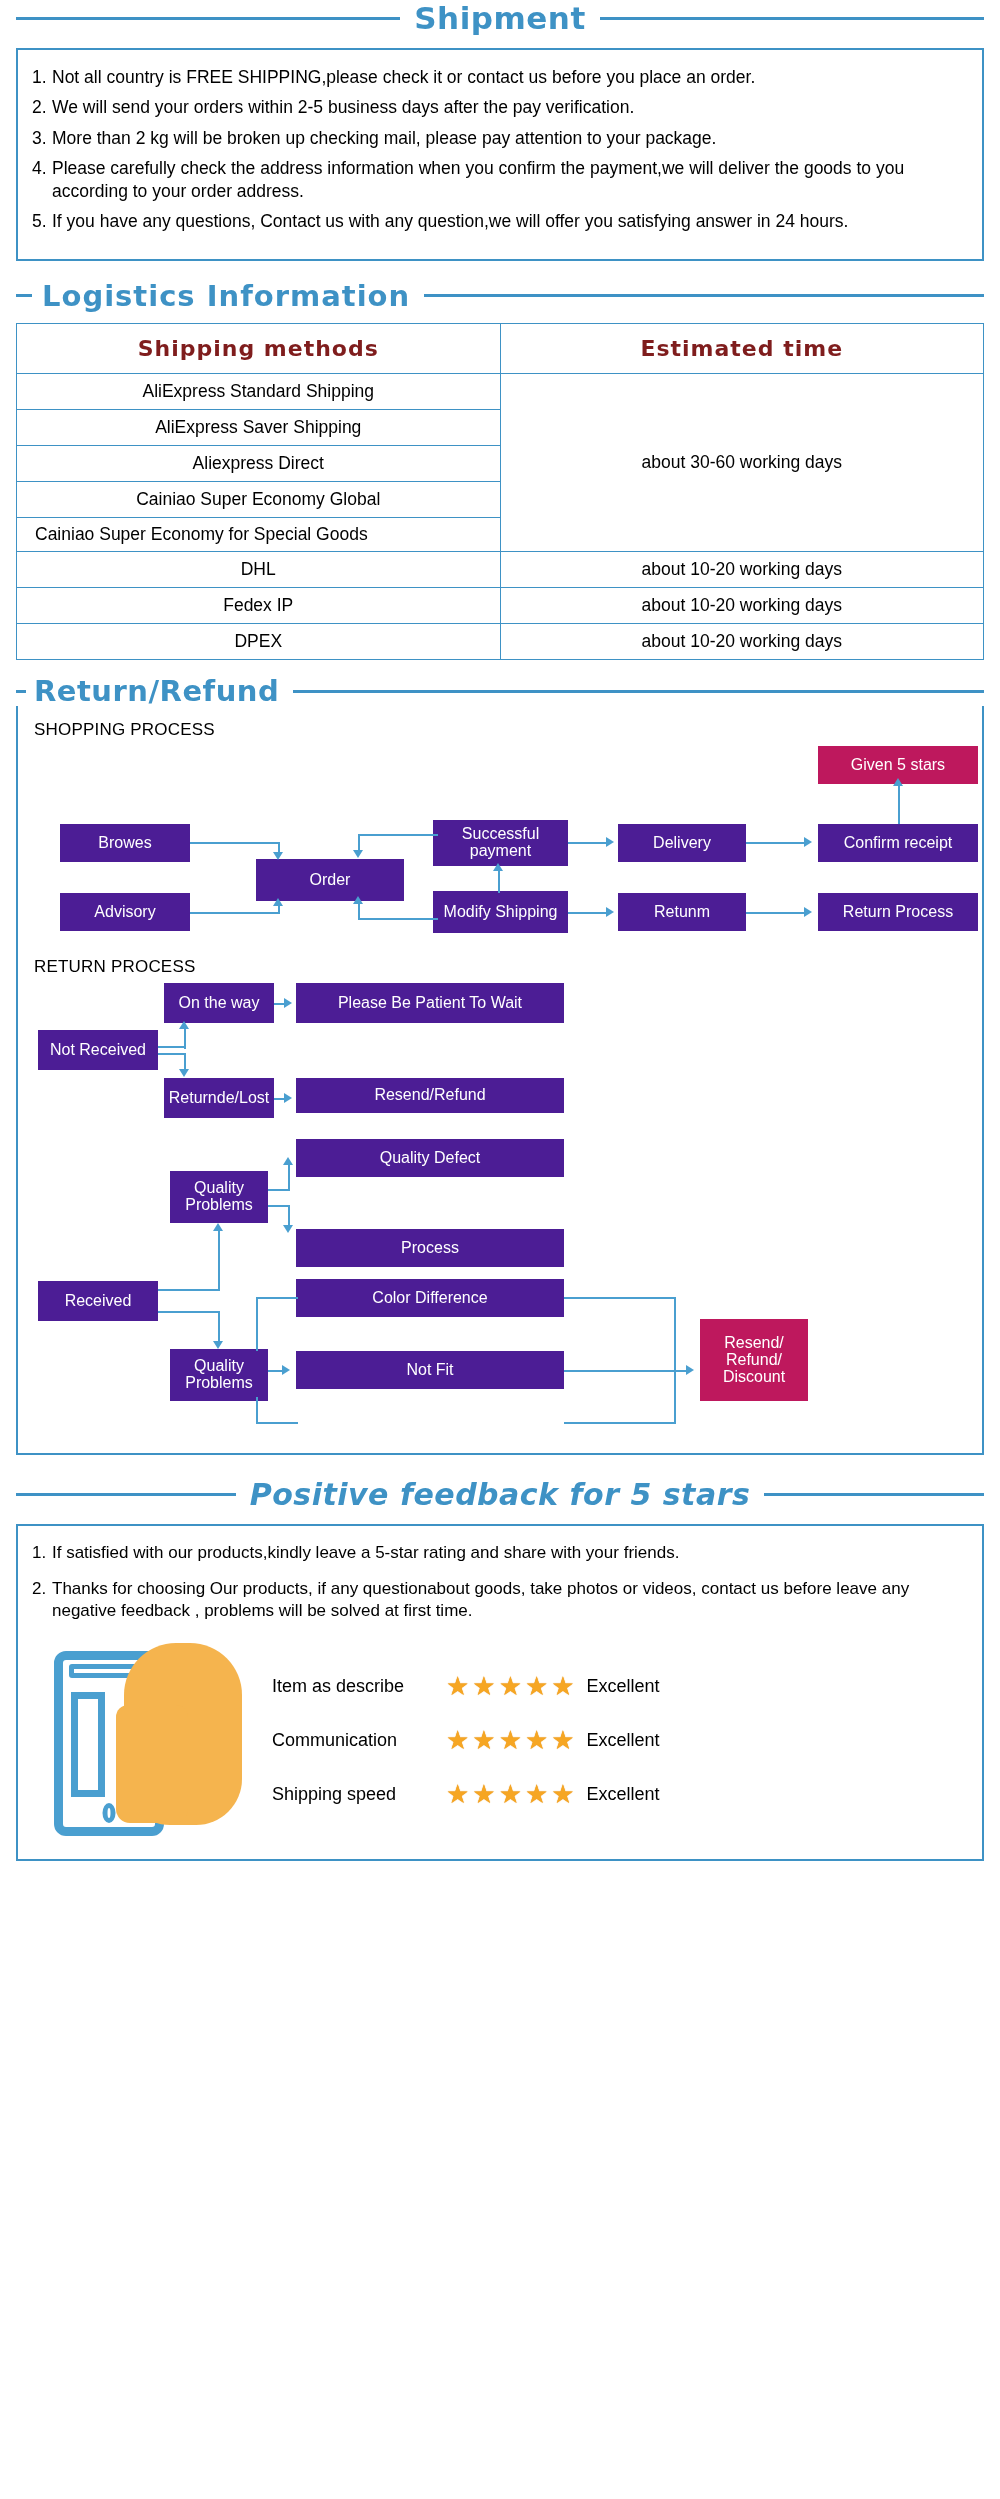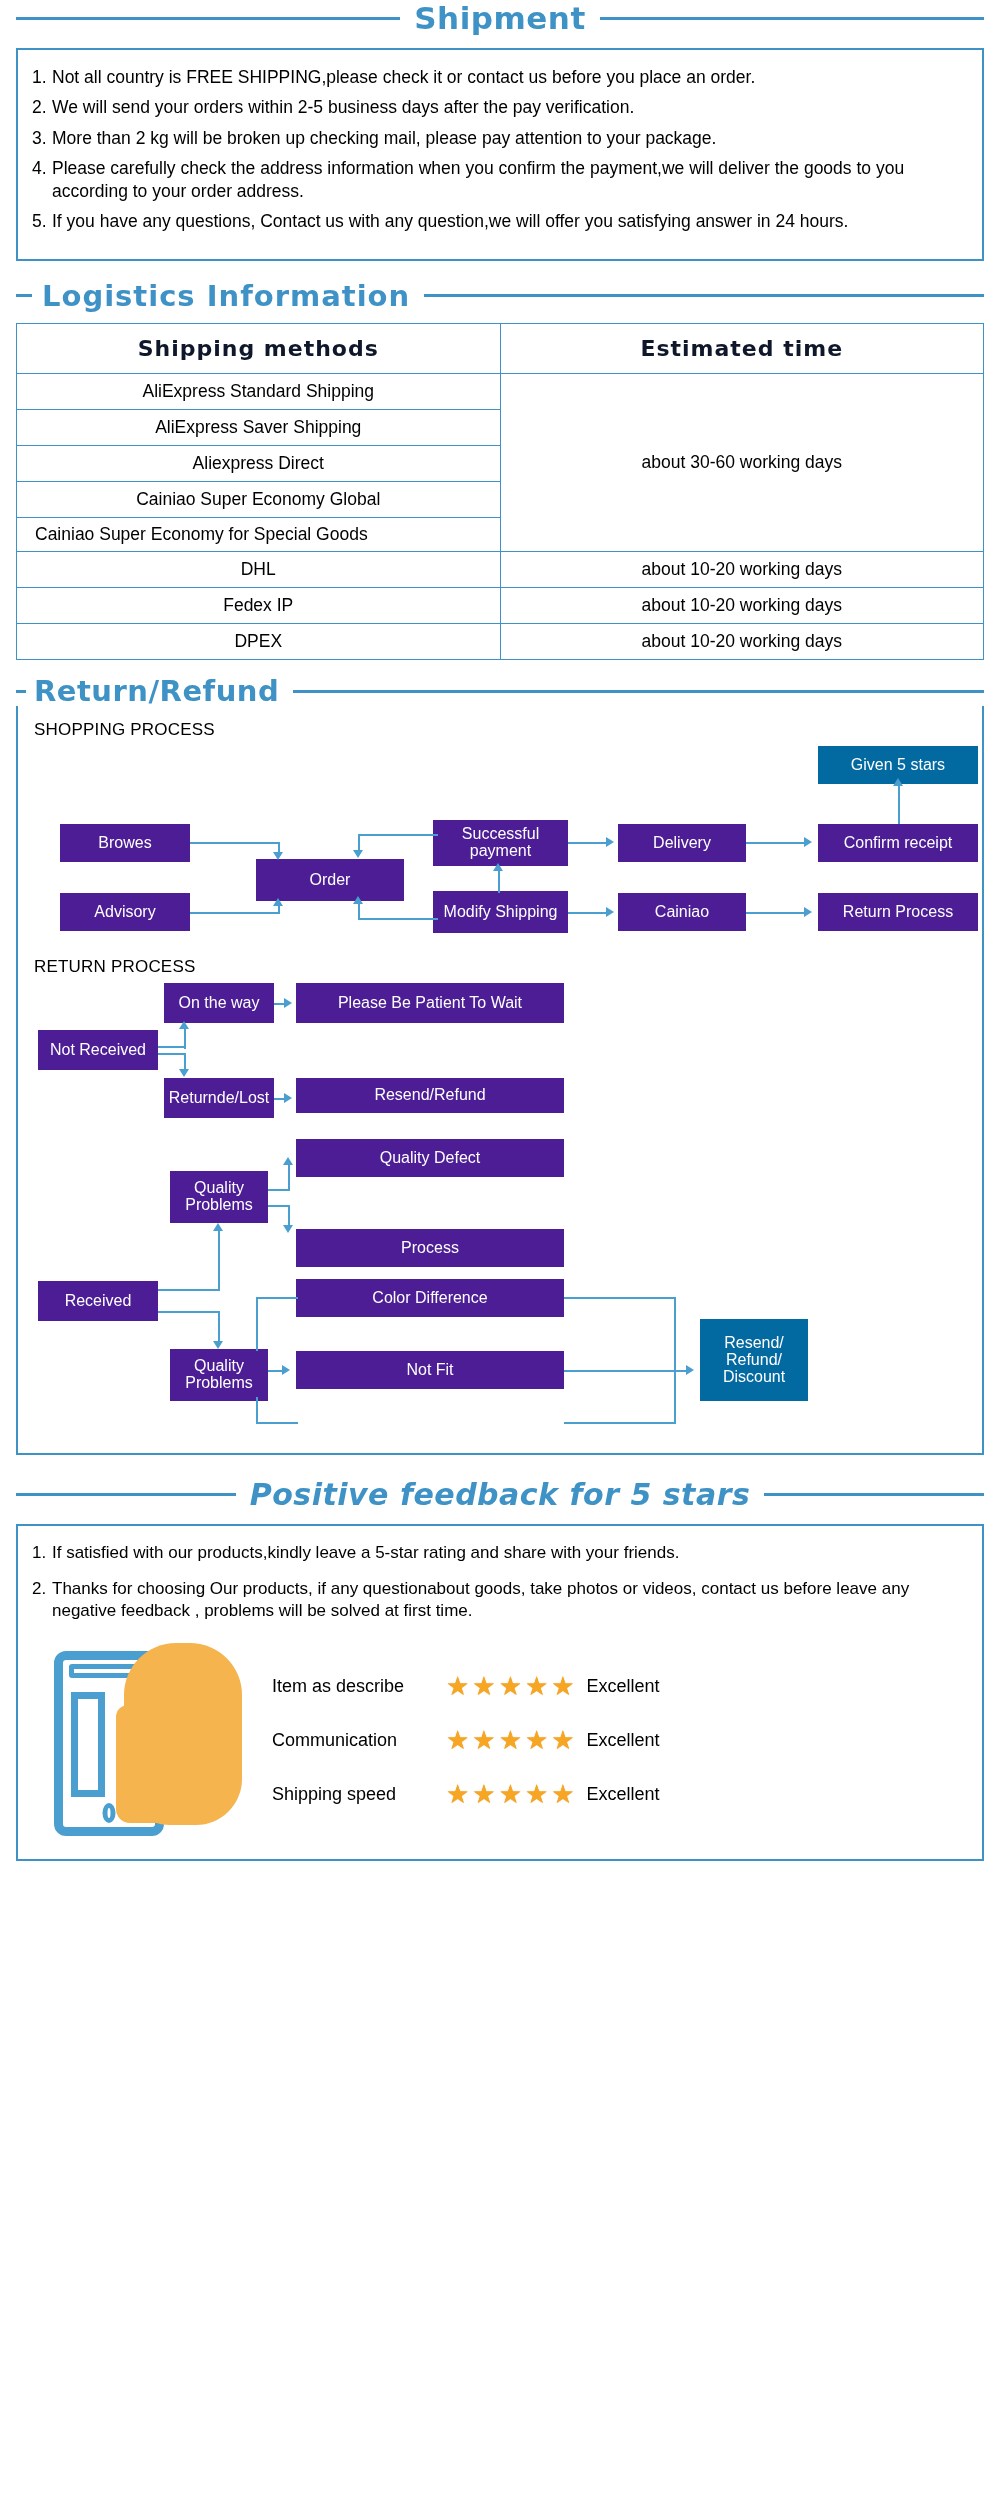--- a/index.html
+++ b/index.html
@@ -46,21 +46,21 @@
   .head-logistics .rule.left{ flex:0 0 16px; }
   table.logi{
     width:100%; border-collapse:collapse; margin-top:10px;
     table-layout:fixed;
   }
   table.logi th, table.logi td{
     border:1.5px solid #3e92c5; text-align:center;
     font-size:17.5px; padding:7px 6px; font-weight:normal; color:#000;
   }
   table.logi th{
-    color:#0f172a; font-weight:bold; font-size:22px;
+    color:#7f1d1d; font-weight:bold; font-size:22px;
     font-family:"DejaVu Sans", sans-serif; letter-spacing:1px; padding:12px 6px;
   }
   table.logi col.c1{ width:50%; }
   td.two-line{ line-height:1.12; padding:8px 6px; }
 
   
   #return-section{ padding:0 16px; margin-top:14px; position:relative; }
   .head-return{ justify-content:flex-start; }
   .head-return .title{
     font-size:29px; font-family:"DejaVu Sans", sans-serif; padding-left:8px;
@@ -72,21 +72,21 @@
     margin-top:-2px; padding:6px 10px 14px 10px; position:relative;
   }
   .proc-label{ font-size:17px; margin:8px 0 6px 6px; letter-spacing:0.2px; }
 
   .flow{ position:relative; }
   .node{
     position:absolute; background:#4c1d95; color:#fff;
     display:flex; align-items:center; justify-content:center;
     text-align:center; font-size:16px; line-height:1.05;
   }
-  .node.orange{ background:#0369a1; }
+  .node.orange{ background:#be185d; }
   .ln{ position:absolute; background:#4a9fd0; }
   .ln.h{ height:2px; }
   .ln.v{ width:2px; }
   .arrow{ position:absolute; width:0; height:0; }
   .arrow.r{ border-top:5px solid transparent; border-bottom:5px solid transparent; border-left:8px solid #4a9fd0; }
   .arrow.u{ border-left:5px solid transparent; border-right:5px solid transparent; border-bottom:8px solid #4a9fd0; }
   .arrow.d{ border-left:5px solid transparent; border-right:5px solid transparent; border-top:8px solid #4a9fd0; }
 
   
   #feedback-section{ padding:0 16px; margin-top:22px; }
@@ -230,21 +230,21 @@
       <div class="arrow u" style="left:865px;top:32px;"></div>
 
       <div class="node" style="left:32px;top:78px;width:130px;height:38px;">Browes</div>
       <div class="node" style="left:228px;top:113px;width:148px;height:42px;">Order</div>
       <div class="node" style="left:405px;top:74px;width:135px;height:46px;">Successful payment</div>
       <div class="node" style="left:590px;top:78px;width:128px;height:38px;">Delivery</div>
       <div class="node" style="left:790px;top:78px;width:160px;height:38px;">Confirm receipt</div>
 
       <div class="node" style="left:32px;top:147px;width:130px;height:38px;">Advisory</div>
       <div class="node" style="left:405px;top:145px;width:135px;height:42px;">Modify Shipping</div>
-      <div class="node" style="left:590px;top:147px;width:128px;height:38px;">Cainiao</div>
+      <div class="node" style="left:590px;top:147px;width:128px;height:38px;">Retunm</div>
       <div class="node" style="left:790px;top:147px;width:160px;height:38px;">Return Process</div>
 
       <div class="ln h" style="left:162px;top:96px;width:88px;"></div>
       <div class="ln v" style="left:250px;top:96px;height:12px;"></div>
       <div class="arrow d" style="left:245px;top:106px;"></div>
 
       <div class="ln h" style="left:162px;top:166px;width:88px;"></div>
       <div class="ln v" style="left:250px;top:160px;height:8px;"></div>
       <div class="arrow u" style="left:245px;top:152px;"></div>
 

